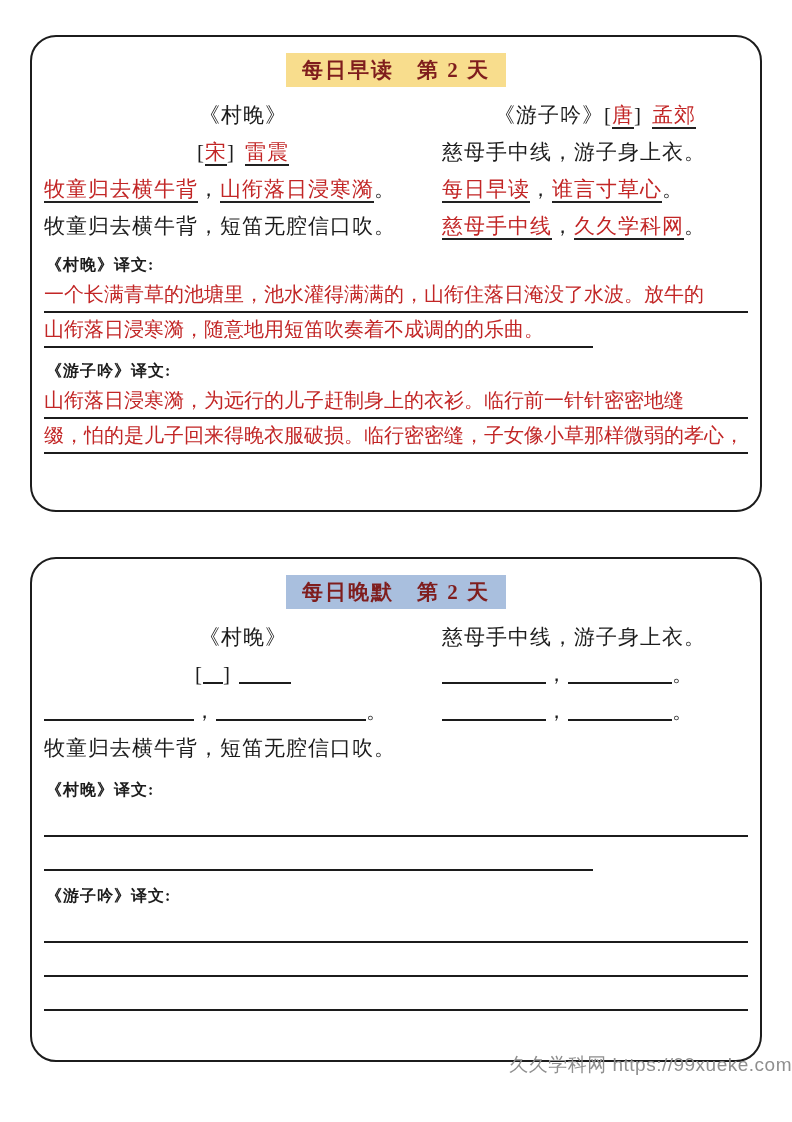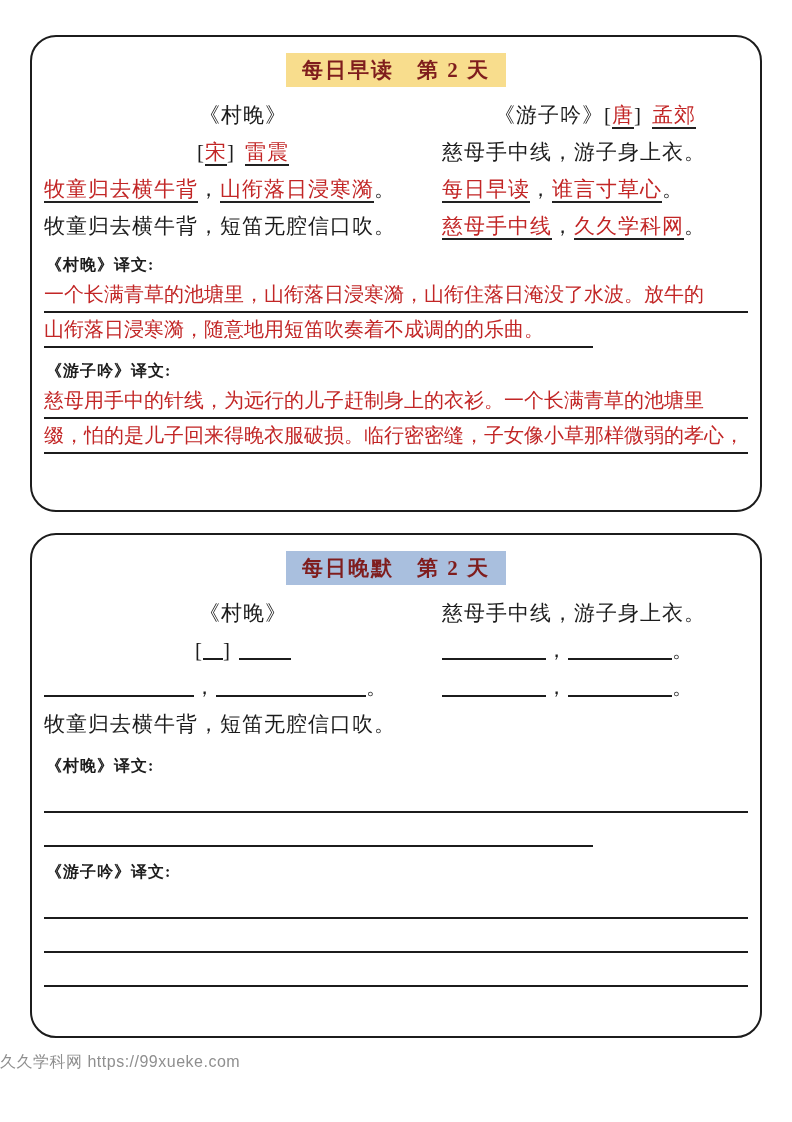--- a/index.html
+++ b/index.html
@@ -7,21 +7,21 @@
   .page {
     position:relative; width:792px; height:1122px; background:#ffffff;
     font-family:"Liberation Serif","DejaVu Serif",serif; color:#1c1c1c;
     margin:0 auto; overflow:hidden;
   }
   .card {
     position:absolute; left:30px; width:732px; background:#ffffff;
     border:2px solid #1c1c1c; border-radius:26px; padding:16px 12px 10px 12px;
   }
   .card.morning { top:35px;  height:477px; }
-  .card.evening { top:533px; height:505px; }
+  .card.evening { top:557px; height:505px; }
 
   .banner-wrap { text-align:center; }
   .banner {
     display:inline-block; padding:3px 16px; font-size:21px; font-weight:bold;
     letter-spacing:2px; color:#7f1d1d;
   }
   .banner.yellow { background:#f8dd8d; }
   .banner.blue   { background:#a9bfde; }
 
   .poem-grid { display:grid; grid-template-columns:398px 1fr; margin-top:10px; }
@@ -41,23 +41,23 @@
   .label.mt { margin-top:13px; }
 
   .tl { height:35px; line-height:33px; border-bottom:2px solid #1c1c1c;
         font-size:20px; white-space:nowrap; letter-spacing:0px; }
   .rl { height:34px; border-bottom:2px solid #1c1c1c; }
   .w78 { width:78%; }
   .evening .label { margin-top:15px; }
   .evening .label.first { margin-top:13px; }
 
   .footer {
-    position:absolute; top:1052px; left:0; width:100%; text-align:left;
+    position:absolute; top:1052px; left:0; width:100%; text-align:right;
     font-family:"Liberation Sans","DejaVu Sans",sans-serif;
-    font-size:16px; color:#8f8f8f; letter-spacing:0.5px;
+    font-size:19px; color:#8f8f8f; letter-spacing:0.5px;
   }
 </style>
 </head>
 <body>
 
 <div class="page">
 
   <section class="card morning">
     <div class="banner-wrap">
       <span class="banner yellow">每日早读　第 2 天</span>
@@ -85,27 +85,27 @@
           <span class="ru">每日早读</span><span>，</span><span class="ru">谁言寸草心</span><span>。</span>
         </div>
         <div class="prow">
           <span class="ru">慈母手中线</span><span>，</span><span class="ru">久久学科网</span><span>。</span>
         </div>
       </div>
     </div>
 
     <div class="label">《村晚》译文:</div>
     <div>
-      <div class="tl red">一个长满青草的池塘里，山衔落日浸寒漪，山衔住落日淹没了水波。放牛的</div>
+      <div class="tl red">一个长满青草的池塘里，池水灌得满满的，山衔住落日淹没了水波。放牛的</div>
       <div class="tl red w78">山衔落日浸寒漪，随意地用短笛吹奏着不成调的的乐曲。</div>
     </div>
 
     <div class="label mt">《游子吟》译文:</div>
     <div>
-      <div class="tl red">慈母用手中的针线，为远行的儿子赶制身上的衣衫。一个长满青草的池塘里</div>
+      <div class="tl red">山衔落日浸寒漪，为远行的儿子赶制身上的衣衫。临行前一针针密密地缝</div>
       <div class="tl red">缀，怕的是儿子回来得晚衣服破损。临行密密缝，子女像小草那样微弱的孝心，</div>
     </div>
   </section>
 
   <section class="card evening">
     <div class="banner-wrap">
       <span class="banner blue">每日晚默　第 2 天</span>
     </div>
 
     <div class="poem-grid">

